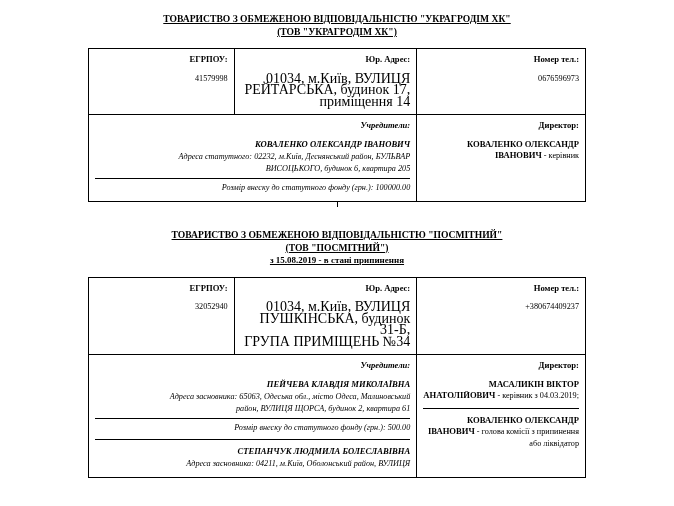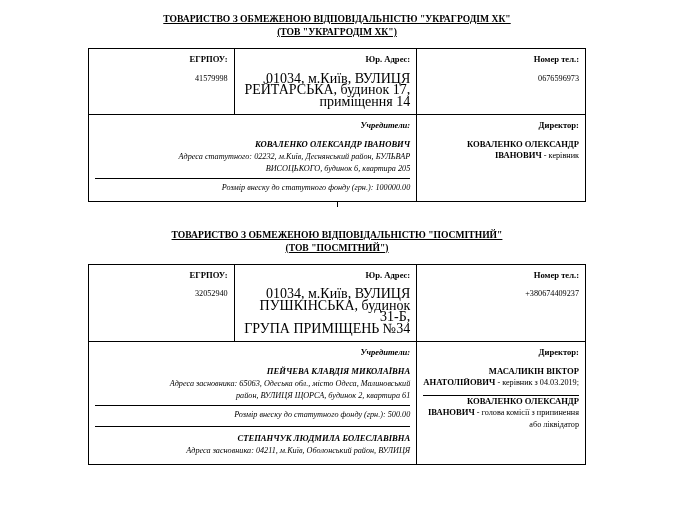--- a/index.html
+++ b/index.html
@@ -101,20 +101,21 @@
     font-size: 8.2px;
   }
   .founder-group + .founder-group {
     border-top: 1px solid #000000;
     margin-top: 5px;
     padding-top: 5px;
   }
   .dir-group + .dir-group {
     border-top: 1px solid #000000;
     margin-top: 6px;
+    padding-top: 6px;
   }
   .col-a { width: 29%; }
   .col-b { width: 37%; }
   .col-c { width: 34%; }
   .col-left { width: 66%; font-style: italic; }
   .col-right { width: 34%; }
   .tick {
     position: absolute;
     left: 50%;
     width: 1px;
@@ -174,20 +175,21 @@
   </div>
 
   <div class="block-spacer">
     <div class="tick"></div>
   </div>
 
   <div class="company-block">
     <div class="head">
       <div class="title-line">ТОВАРИСТВО З ОБМЕЖЕНОЮ ВІДПОВІДАЛЬНІСТЮ "ПОСМІТНИЙ"</div>
       <div class="title-line">(ТОВ "ПОСМІТНИЙ")</div>
+      <div class="sub-line">з 15.08.2019 - в стані припинення</div>
     </div>
 
     <table class="info">
       <tbody>
           <tr>
         <td class="col-a">
           <span class="lbl">ЕГРПОУ:</span>
           <span class="val">32052940</span>
         </td>
         <td class="col-b">

